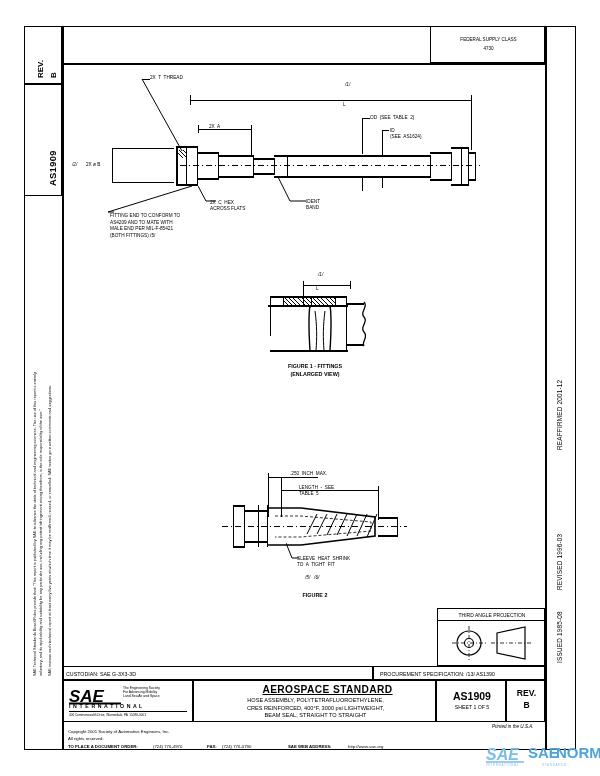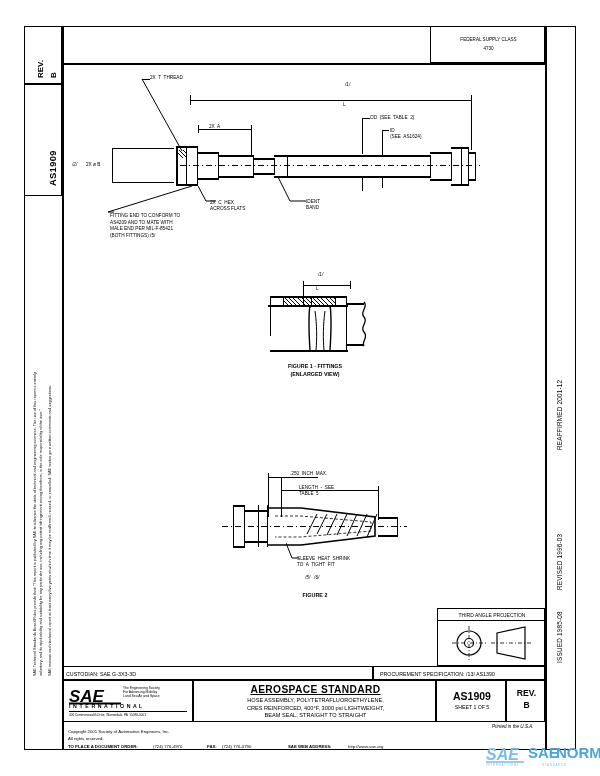--- a/index.html
+++ b/index.html
@@ -329,21 +329,21 @@
     </svg>
     <div class="txt" style="left:60px;top:5px;font-size:3.4px;line-height:4.2px;">The Engineering Society</div>
     <div class="txt" style="left:60px;top:9.2px;font-size:3.4px;">For Advancing Mobility</div>
     <div class="txt" style="left:60px;top:13.4px;font-size:3.4px;">Land Sea Air and Space</div>
     <div class="txt" style="left:6px;top:22px;font-size:5.2px;font-weight:bold;letter-spacing:.6px;">I N T E R N A T I O N A L</div>
     <div class="ln" style="left:6px;top:30px;width:118px;height:1px;"></div>
     <div class="txt" style="left:6px;top:32px;font-size:3.1px;">400 Commonwealth Drive, Warrendale, PA  15096-0001</div>
   </div>
 
   <div class="bx" id="title-box">
-    <div class="as-std" style="position:absolute;left:0;top:3px;width:243px;">AEROSPACE STANDARD</div>
+    <div class="as-std" style="position:absolute;left:12px;top:3px;width:243px;">AEROSPACE STANDARD</div>
     <div class="as-sub" style="position:absolute;left:0;top:16px;width:243px;">HOSE ASSEMBLY, POLYTETRAFLUOROETHYLENE,</div>
     <div class="as-sub" style="position:absolute;left:0;top:23.5px;width:243px;">CRES REINFORCED, 400°F, 3000 psi LIGHTWEIGHT,</div>
     <div class="as-sub" style="position:absolute;left:0;top:31px;width:243px;">BEAM SEAL, STRAIGHT TO STRAIGHT</div>
   </div>
 
   <div class="bx" id="no-box">
     <div class="docno" style="position:absolute;left:0;top:9px;width:70px;">AS1909</div>
     <div class="sheet" style="position:absolute;left:0;top:23px;width:70px;">SHEET 1 OF 5</div>
   </div>
 

